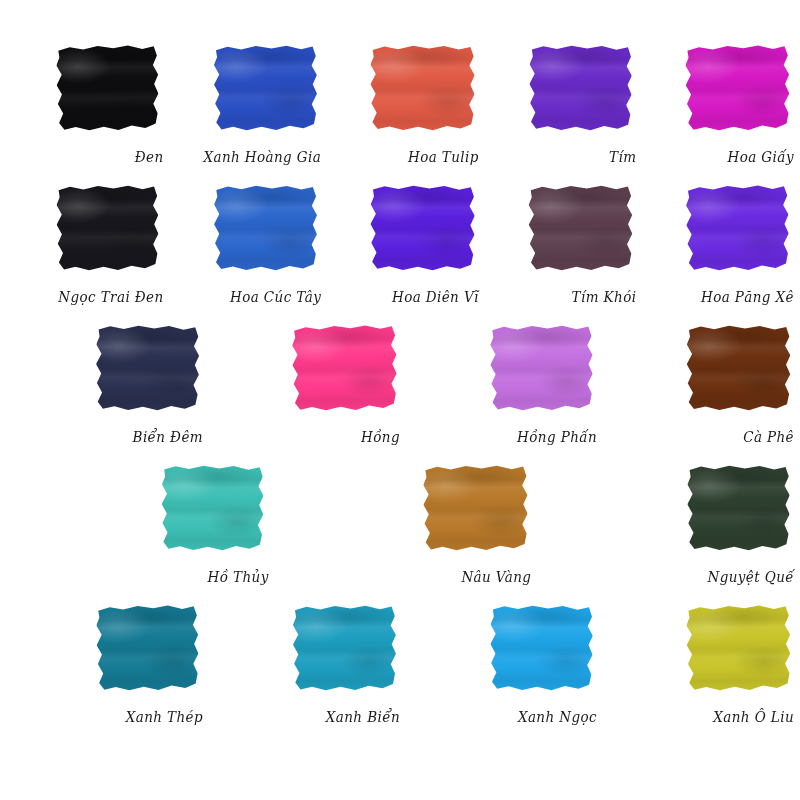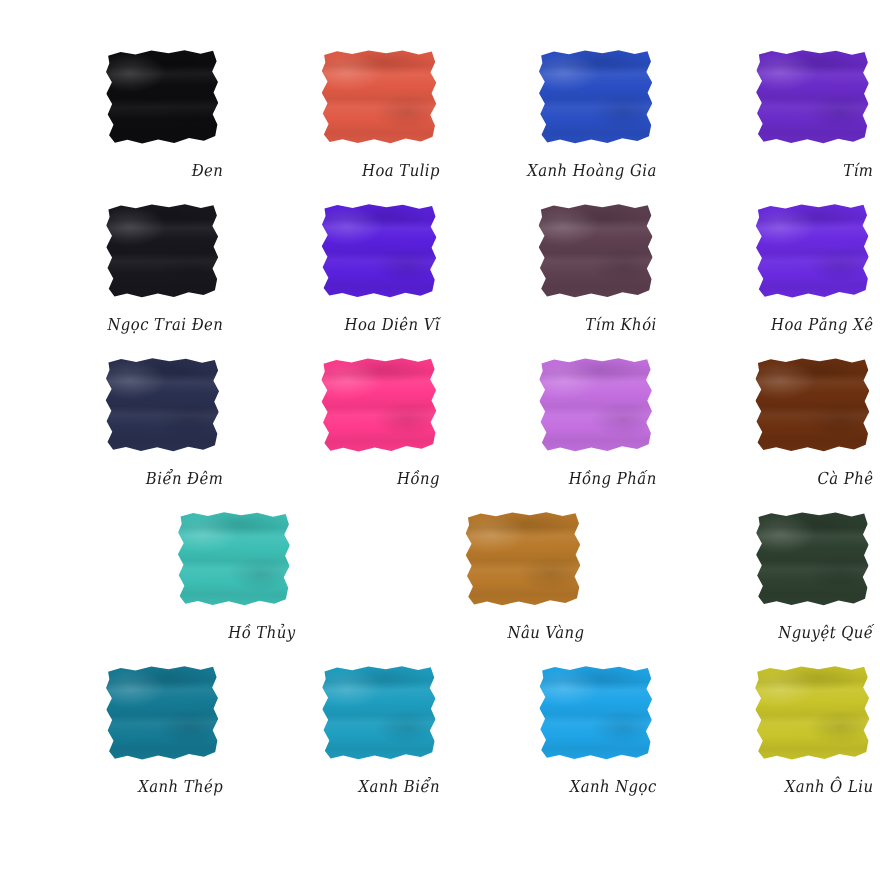--- a/index.html
+++ b/index.html
@@ -114,46 +114,58 @@
 <div id="swatch-chart">
   <div class="swatch-row">
       <div class="swatch-cell">
         <div class="swatch-paint-wrap">
           <div class="swatch-paint" title="Đen" style="background: rgb(13, 13, 15); transform: rotate(-0.68deg) scaleX(0.988);"></div>
         </div>
         <div class="swatch-label">Đen</div>
       </div>
       <div class="swatch-cell">
         <div class="swatch-paint-wrap">
+          <div class="swatch-paint" title="Xanh Hoàng Gia" style="background: rgb(42, 79, 196); transform: rotate(-0.23deg) scaleX(1);"></div>
+        </div>
+        <div class="swatch-label">Xanh Hoàng Gia</div>
+      </div>
+      <div class="swatch-cell">
+        <div class="swatch-paint-wrap">
           <div class="swatch-paint" title="Hoa Tulip" style="background: rgb(224, 90, 69); transform: rotate(0.23deg) scaleX(1.012);"></div>
         </div>
         <div class="swatch-label">Hoa Tulip</div>
       </div>
       <div class="swatch-cell">
         <div class="swatch-paint-wrap">
-          <div class="swatch-paint" title="Xanh Hoàng Gia" style="background: rgb(42, 79, 196); transform: rotate(-0.23deg) scaleX(1);"></div>
-        </div>
-        <div class="swatch-label">Xanh Hoàng Gia</div>
-      </div>
-      <div class="swatch-cell">
-        <div class="swatch-paint-wrap">
           <div class="swatch-paint" title="Tím" style="background: rgb(106, 43, 200); transform: rotate(0.68deg) scaleX(0.994);"></div>
         </div>
         <div class="swatch-label">Tím</div>
       </div>
+      <div class="swatch-cell">
+        <div class="swatch-paint-wrap">
+          <div class="swatch-paint" title="Hoa Giấy" style="background: rgb(214, 24, 196); transform: rotate(-0.68deg) scaleX(1.006);"></div>
+        </div>
+        <div class="swatch-label">Hoa Giấy</div>
+      </div>
     </div>
   <div class="swatch-row">
       <div class="swatch-cell">
         <div class="swatch-paint-wrap">
           <div class="swatch-paint" title="Ngọc Trai Đen" style="background: rgb(23, 23, 29); transform: rotate(-0.23deg) scaleX(0.988);"></div>
         </div>
         <div class="swatch-label">Ngọc Trai Đen</div>
       </div>
       <div class="swatch-cell">
         <div class="swatch-paint-wrap">
+          <div class="swatch-paint" title="Hoa Cúc Tây" style="background: rgb(43, 102, 204); transform: rotate(0.23deg) scaleX(1);"></div>
+        </div>
+        <div class="swatch-label">Hoa Cúc Tây</div>
+      </div>
+      <div class="swatch-cell">
+        <div class="swatch-paint-wrap">
           <div class="swatch-paint" title="Hoa Diên Vĩ" style="background: rgb(90, 32, 221); transform: rotate(0.68deg) scaleX(1.012);"></div>
         </div>
         <div class="swatch-label">Hoa Diên Vĩ</div>
       </div>
       <div class="swatch-cell">
         <div class="swatch-paint-wrap">
           <div class="swatch-paint" title="Tím Khói" style="background: rgb(94, 64, 80); transform: rotate(-0.23deg) scaleX(1.006);"></div>
         </div>
         <div class="swatch-label">Tím Khói</div>
       </div>

